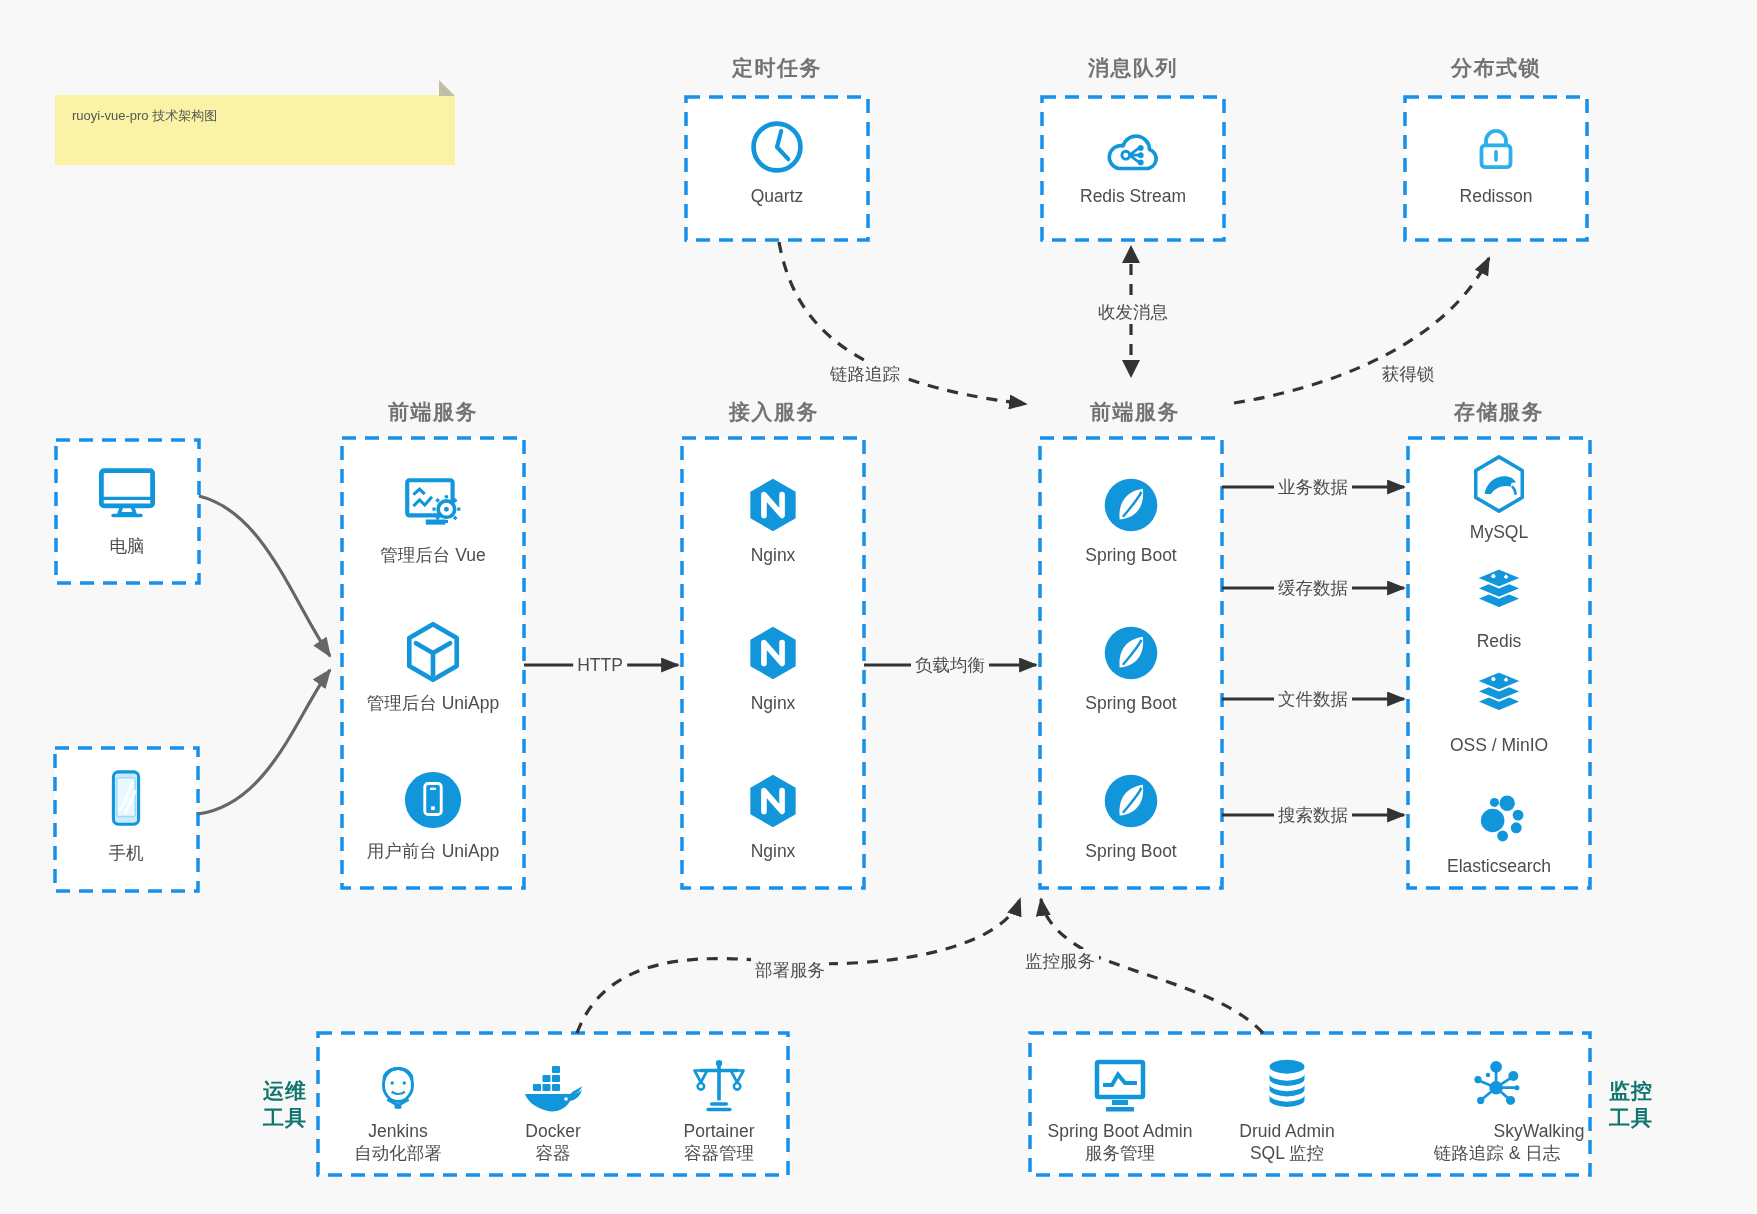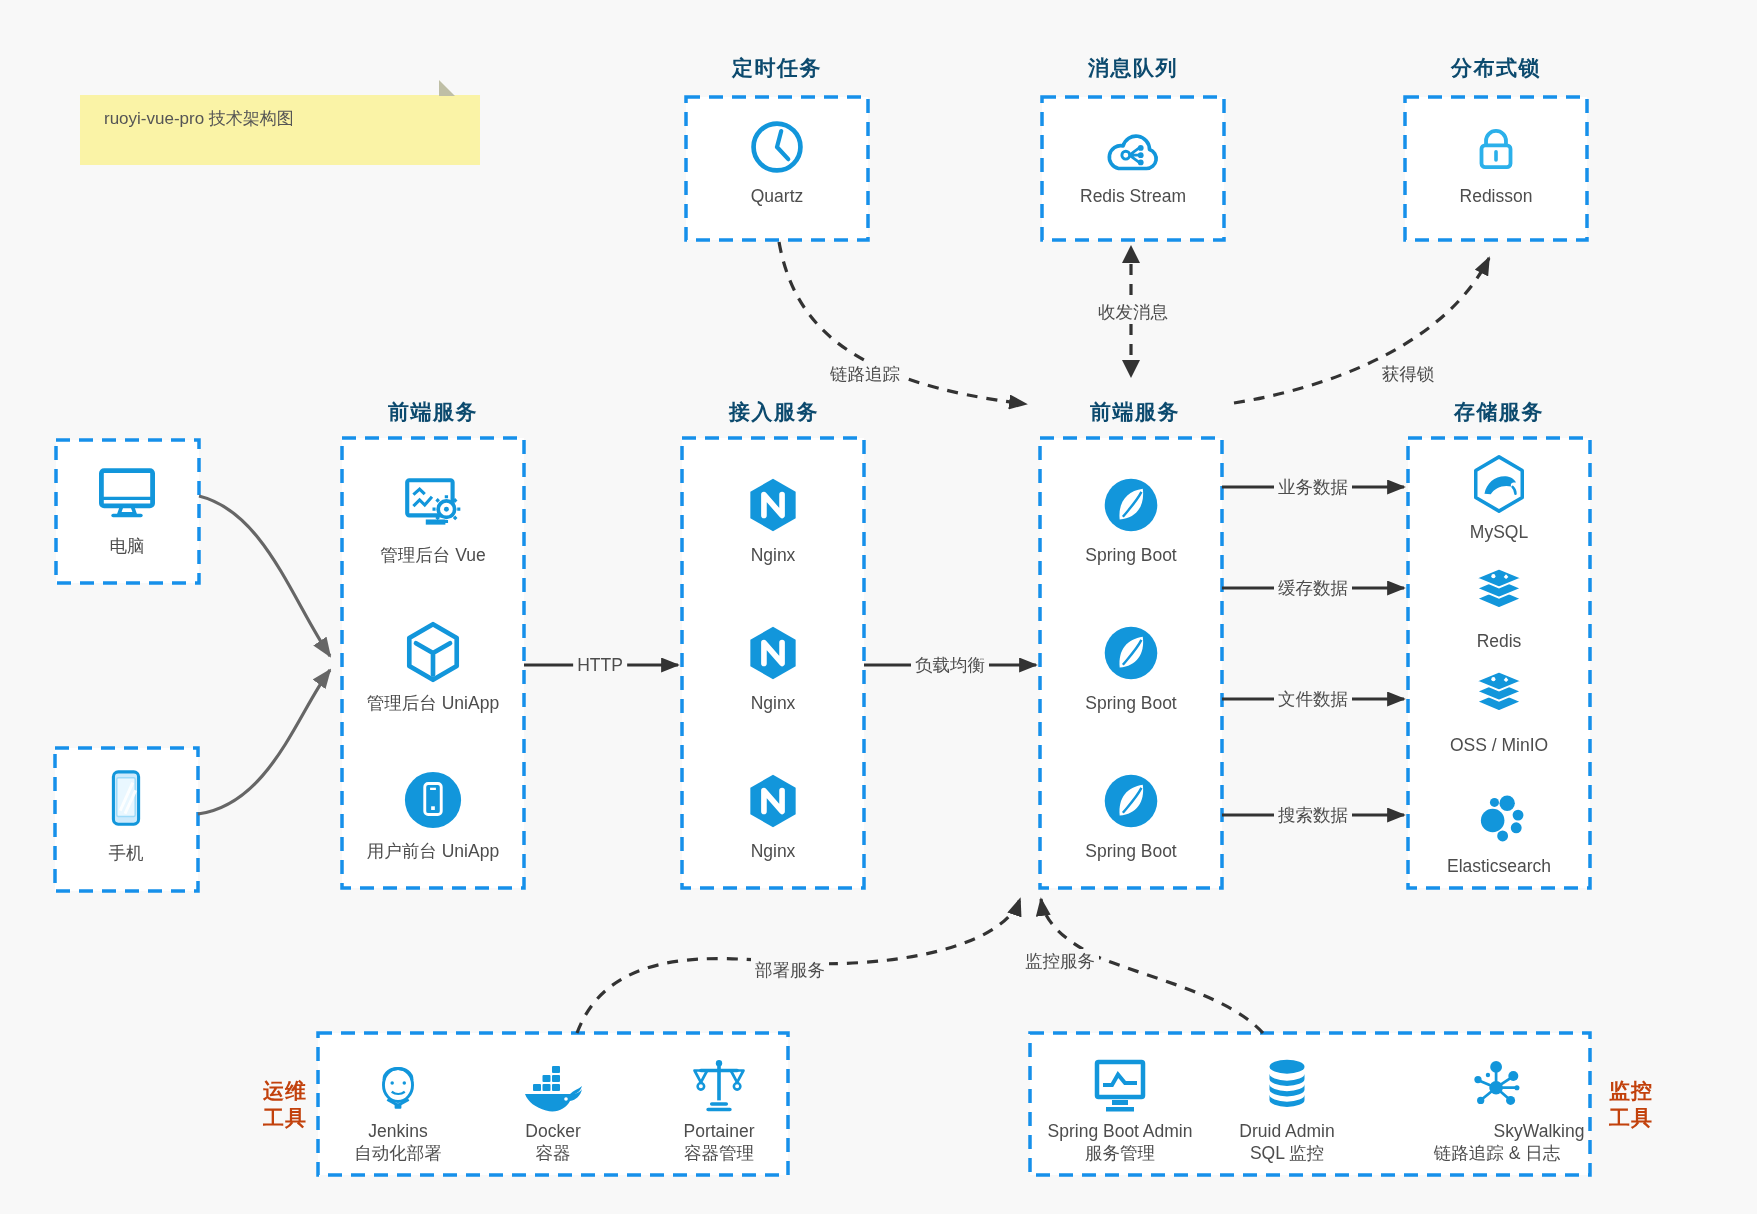--- a/index.html
+++ b/index.html
@@ -1,26 +1,26 @@
 <!DOCTYPE html>
 <html><head>
 <meta charset="utf-8">
 <style>
   html,body{margin:0;padding:0;background:#f8f8f8;}
   body{font-family:"Liberation Sans","DejaVu Sans",sans-serif;}
   .stage{position:relative;width:1757px;height:1214px;background:#f8f8f8;overflow:hidden;}
   .abs{position:absolute;}
   .underlay{left:0;top:0;}
   .ctr{transform:translate(-50%,-50%);white-space:nowrap;}
-  .group-title{color:#0c4a6e;font-size:21px;font-weight:bold;letter-spacing:1.5px;}
-  .side-title{color:#c2410c;font-size:21px;font-weight:bold;letter-spacing:1px;line-height:27px;text-align:center;}
+  .group-title{color:#737373;font-size:21px;font-weight:bold;letter-spacing:1.5px;}
+  .side-title{color:#0f766e;font-size:21px;font-weight:bold;letter-spacing:1px;line-height:27px;text-align:center;}
   .item-label{color:#4d4d4d;font-size:17.5px;text-align:center;}
   .edge-label{color:#4d4d4d;font-size:17.5px;background:#f8f8f8;padding:0 4px;}
   .note{left:55px;top:95px;width:400px;height:70px;background:#faf3a6;color:#555;
-        font-size:17px;line-height:1.55;padding:11px 0 0 24px;box-sizing:border-box;margin-left:25px;}
+        font-size:13px;line-height:1.55;padding:11px 0 0 17px;box-sizing:border-box;}
   .note-fold{left:439px;top:80px;width:0;height:0;border-bottom:16px solid #bfbfa6;border-right:16px solid transparent;}
   .icon svg{display:block;}
 </style>
 </head>
 <body>
 
 <div class="stage">
 
   <svg class="abs underlay" width="1757" height="1214" viewBox="0 0 1757 1214">
     <defs>

